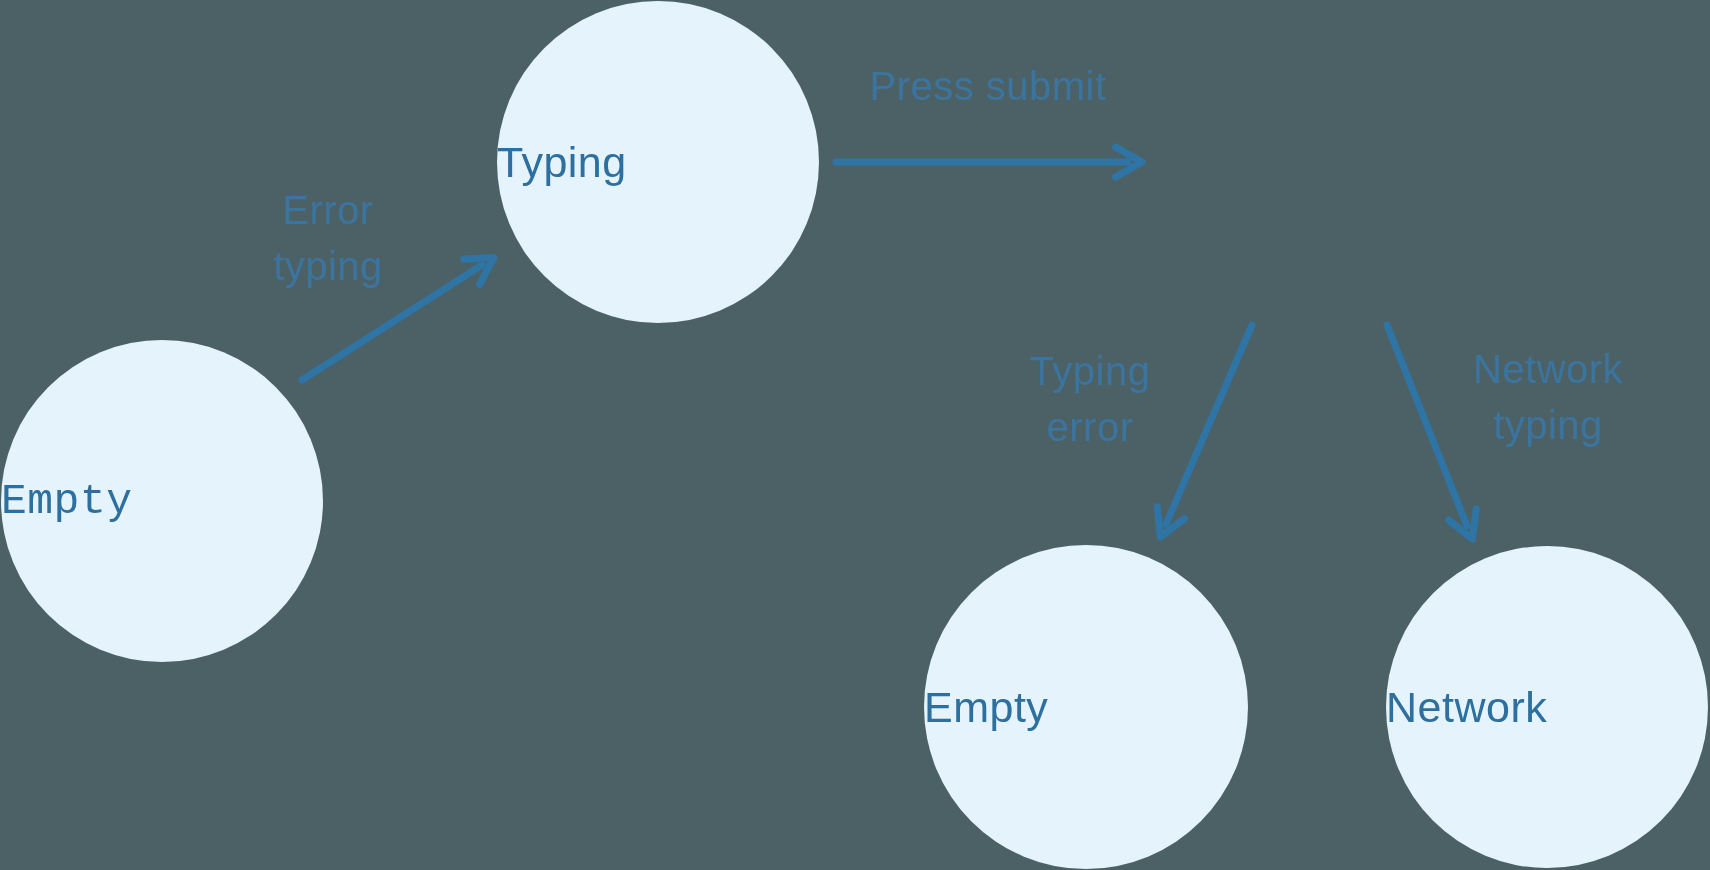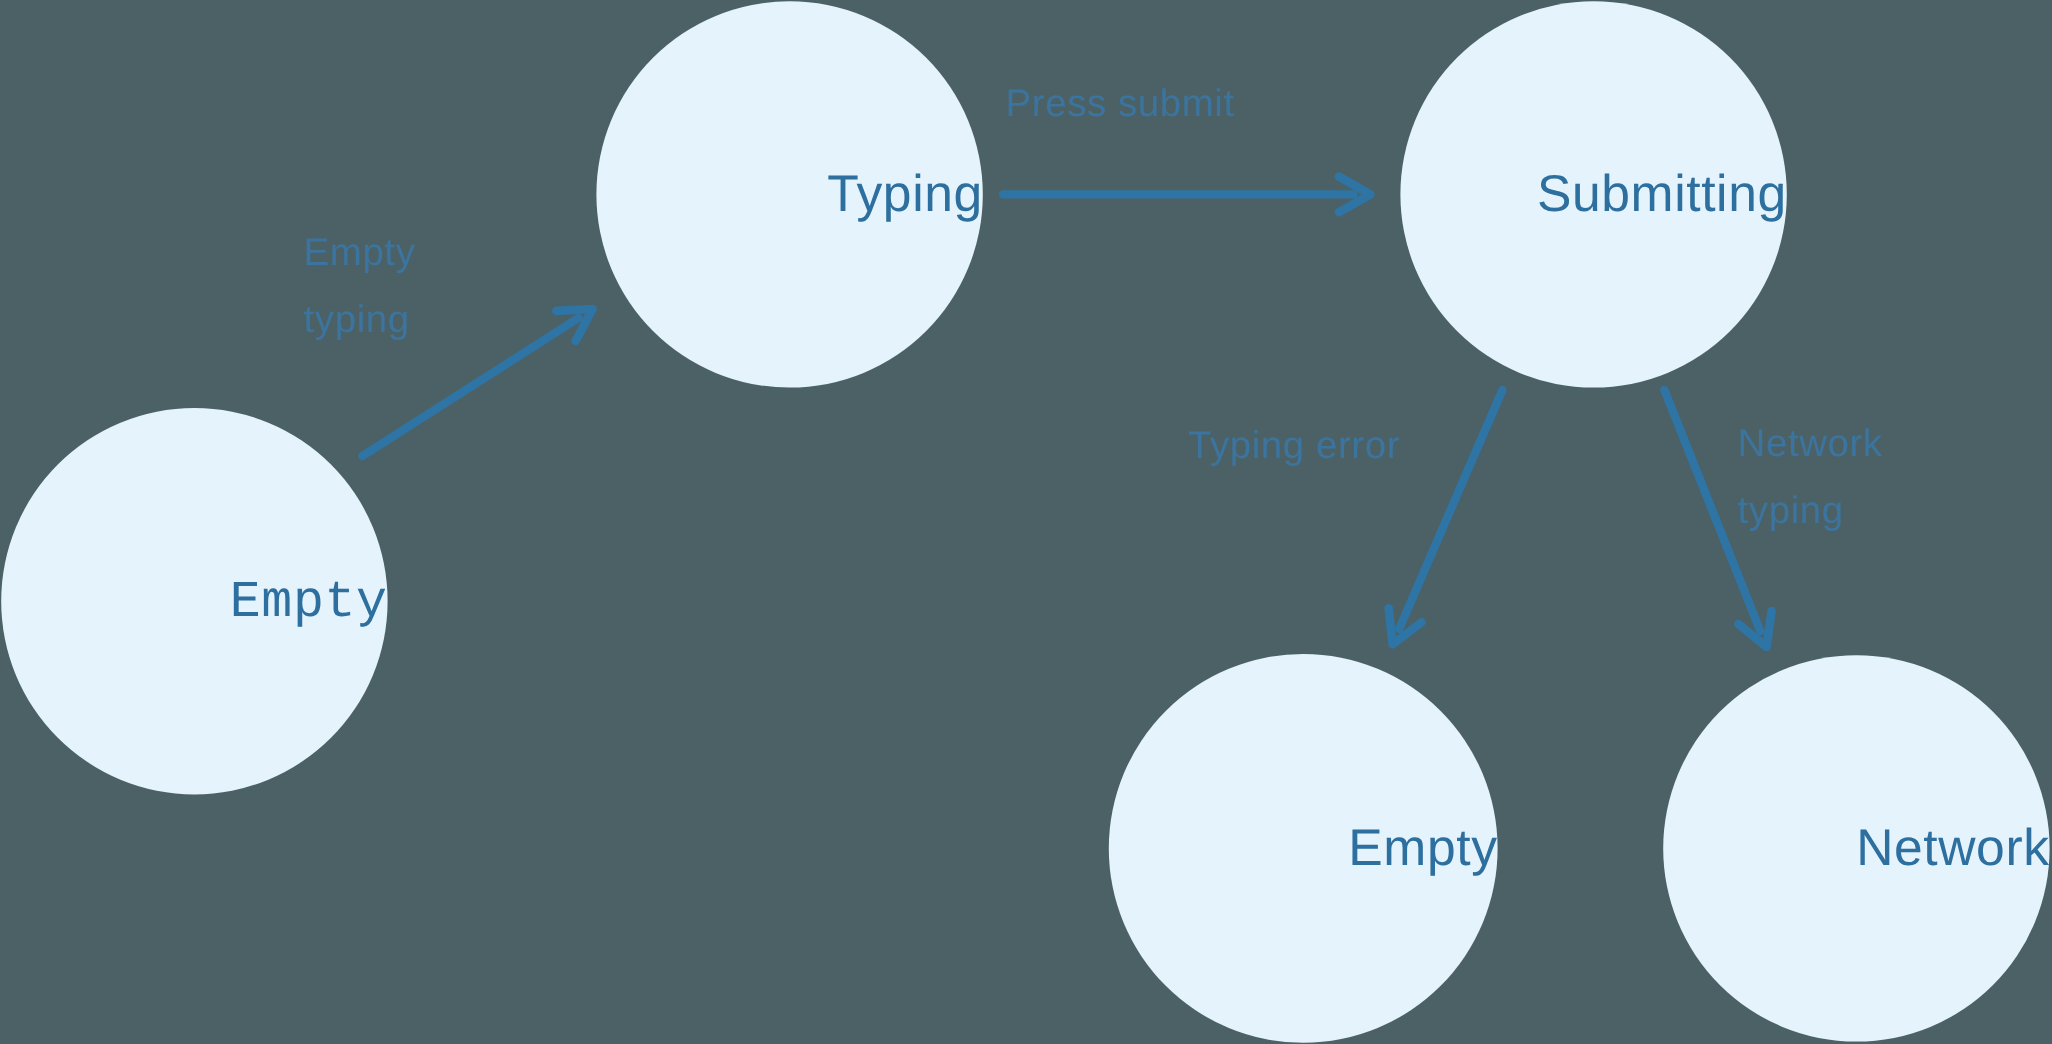--- a/index.html
+++ b/index.html
@@ -21,43 +21,43 @@
     height: 870px;
     overflow: hidden;
     background: var(--background);
   }
   .state-node {
     position: absolute;
     border-radius: 50%;
     background: var(--node-fill);
     display: flex;
     align-items: center;
-    justify-content: flex-end;
+    justify-content: flex-start;
   }
   .state-node .node-label {
     color: var(--node-text);
     font-size: 43px;
     font-weight: 500;
     letter-spacing: 0.5px;
     white-space: nowrap;
   }
   .node-empty      { left: 1px;    top: 340px; width: 322px; height: 322px; font-family: Liberation Mono, monospace; }
   .node-typing     { left: 497px;  top: 1px;   width: 322px; height: 322px; }
   .node-submitting { left: 1167px; top: 1px;   width: 322px; height: 322px; }
   .node-error      { left: 924px;  top: 545px; width: 324px; height: 324px; }
   .node-success    { left: 1386px; top: 546px; width: 322px; height: 322px; }
 
   .transition-label {
     position: absolute;
     color: var(--label-text);
-    font-size: 32px;
+    font-size: 40px;
     font-weight: 500;
     letter-spacing: 0.5px;
     line-height: 56px;
-    text-align: left;
+    text-align: center;
     transform: translateX(-50%);
     opacity: 0.92;
   }
   .label-start-typing    { left: 328px;  top: 182px; width: 150px; }
   .label-press-submit    { left: 988px;  top: 58px;  width: 300px; }
   .label-network-error   { left: 1090px; top: 343px; width: 200px; }
   .label-network-success { left: 1548px; top: 341px; width: 200px; }
 
   .arrows-layer {
     position: absolute;
@@ -97,33 +97,30 @@
   </svg>
 
   <div class="state-node node-empty">
     <span class="node-label">Empty</span>
   </div>
 
   <div class="state-node node-typing">
     <span class="node-label">Typing</span>
   </div>
 
-  <div class="state-node node-submitting">
-    <span class="node-label">Submitting</span>
-  </div>
 
   <div class="state-node node-error">
     <span class="node-label">Empty</span>
   </div>
 
   <div class="state-node node-success">
     <span class="node-label">Network</span>
   </div>
 
-  <div class="transition-label label-start-typing">Empty typing</div>
+  <div class="transition-label label-start-typing">Error typing</div>
 
   <div class="transition-label label-press-submit">Press submit</div>
 
   <div class="transition-label label-network-error">Typing error</div>
 
   <div class="transition-label label-network-success">Network typing</div>
 
 </div>
 
 </body></html>

